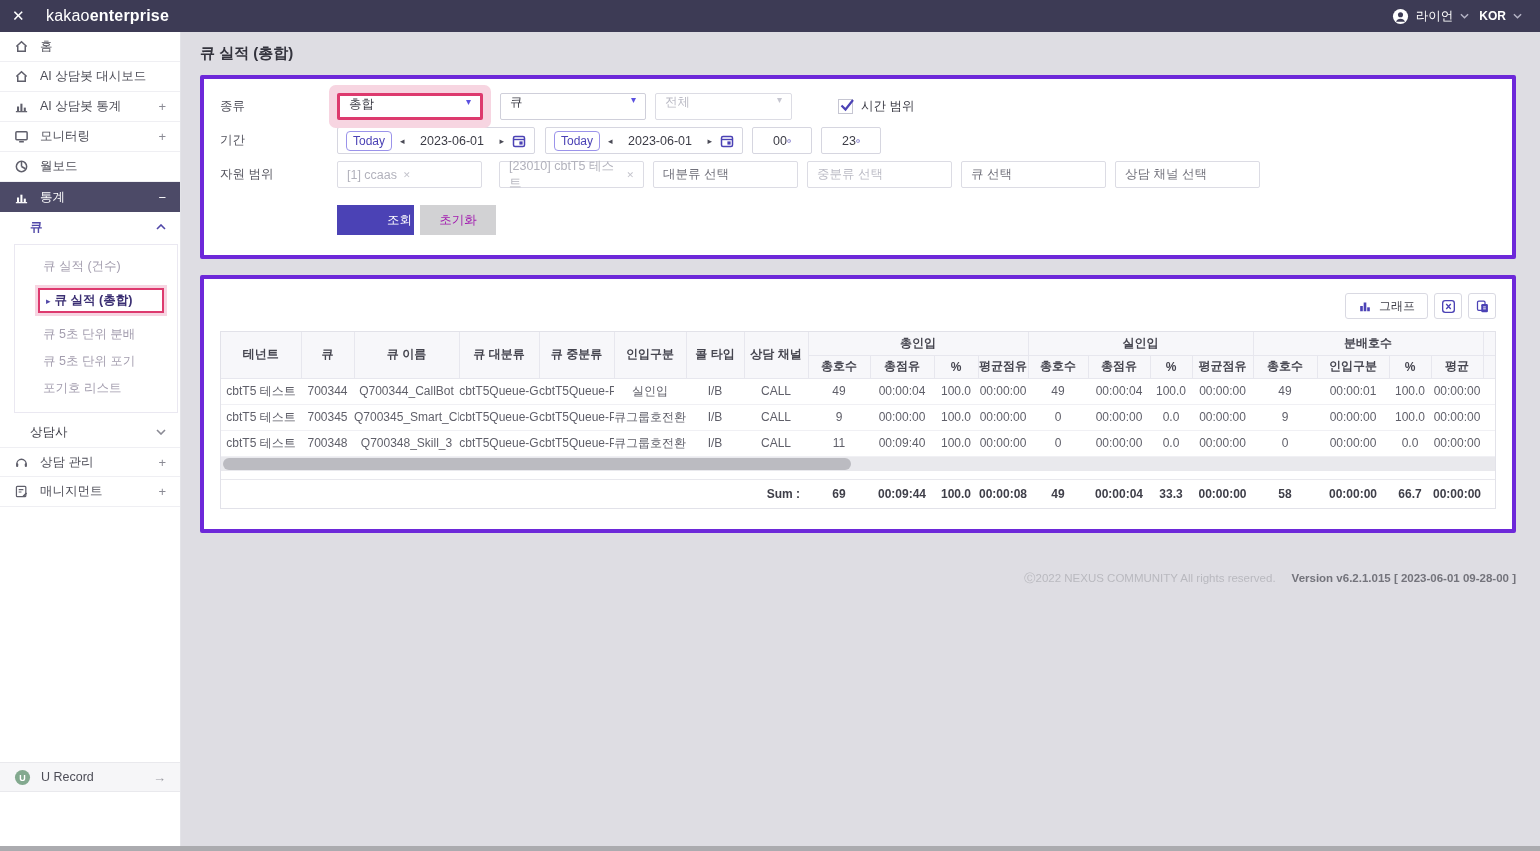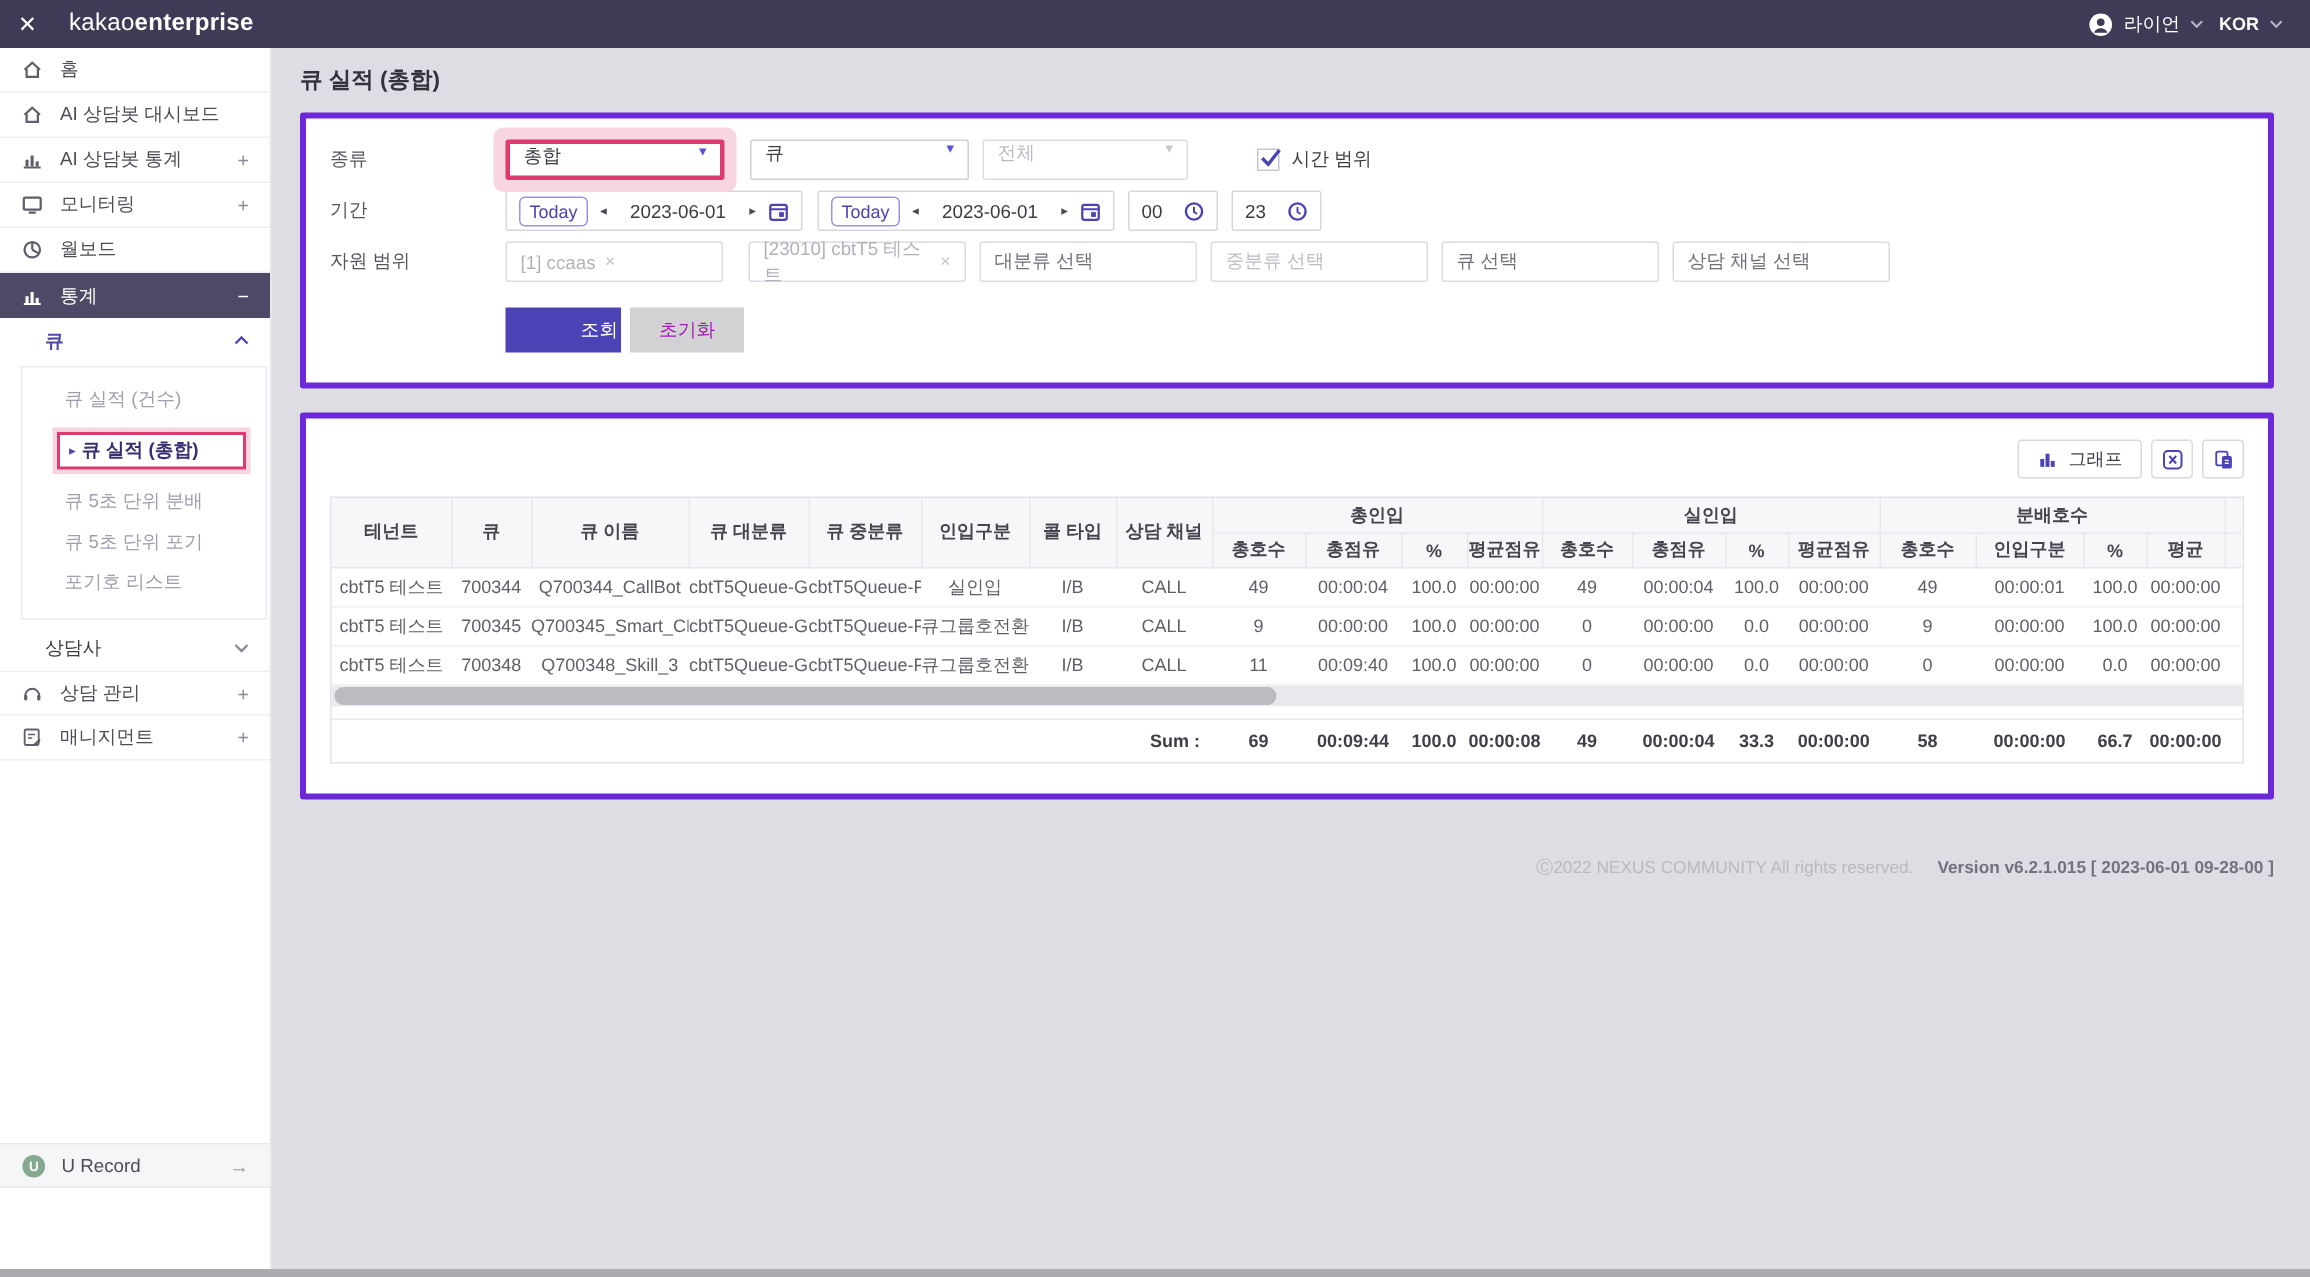--- a/index.html
+++ b/index.html
@@ -59,21 +59,21 @@
   .chk { display:flex; align-items:center; margin-left:15px; cursor:pointer;padding-left:31px; }
   .chk .box { width:15px; height:15px; border:1px solid #c6c6d2; background:#fff; position:relative; }
   .chk svg { position:absolute; left:0px; top:-3px; width:16px; height:16px; }
   .chk .clabel { margin-left:8px; color:#3c3c46; }
 
   .dategrp { width:198px; height:27px; border:1px solid #d6d6e0; border-radius:2px; display:flex; align-items:center; padding:0 8px; gap:8px; background:#fff; }
   .today { border:1px solid #9b93ea; border-radius:4px; color:#4b42b5; font-size:12px; padding:2px 6px; background:#fff; cursor:pointer; }
   .dategrp .arrow { color:#4a4a55; font-size:9px; cursor:pointer; }
   .dategrp .dval { flex:1; text-align:center; }
   .icon-cal, .icon-clk { width:14px; height:14px; color:#4b42b5; cursor:pointer; }
-  .hourbox { width:60px; height:27px; border:1px solid #d6d6e0; border-radius:2px; display:flex; align-items:center; justify-content:space-between; padding:0 8px; background:#fff; }
+  .hourbox { width:60px; height:27px; border:1px solid #d6d6e0; border-radius:2px; display:flex; align-items:center; justify-content:space-between; padding:0 20px; background:#fff; }
 
   .rfield { width:145px; height:27px; border:1px solid #dcdce4; border-radius:2px; display:flex; align-items:center; padding:0 9px; gap:6px; background:#fff; }
   .rfield .tagtext { color:#b2b2bc; }
   .rfield .tagx { color:#c4c4cc; font-size:9px; cursor:pointer; }
   .rfield.ph { color:#70707a; }
   .rfield.ph-light { color:#bcbcc6; }
 
   .btnrow { margin-left:117px; margin-top:17px; display:flex; gap:6px; }
   .btn-search { width:77px; height:30px; background:#4b42b5; color:#fff; border:none; font-size:12.5px; cursor:pointer; font-family:inherit;padding-left:48px; }
   .btn-reset { width:76px; height:30px; background:#d2d2d4; color:#a21caf; border:none; font-size:12.5px; cursor:pointer; font-family:inherit; }

